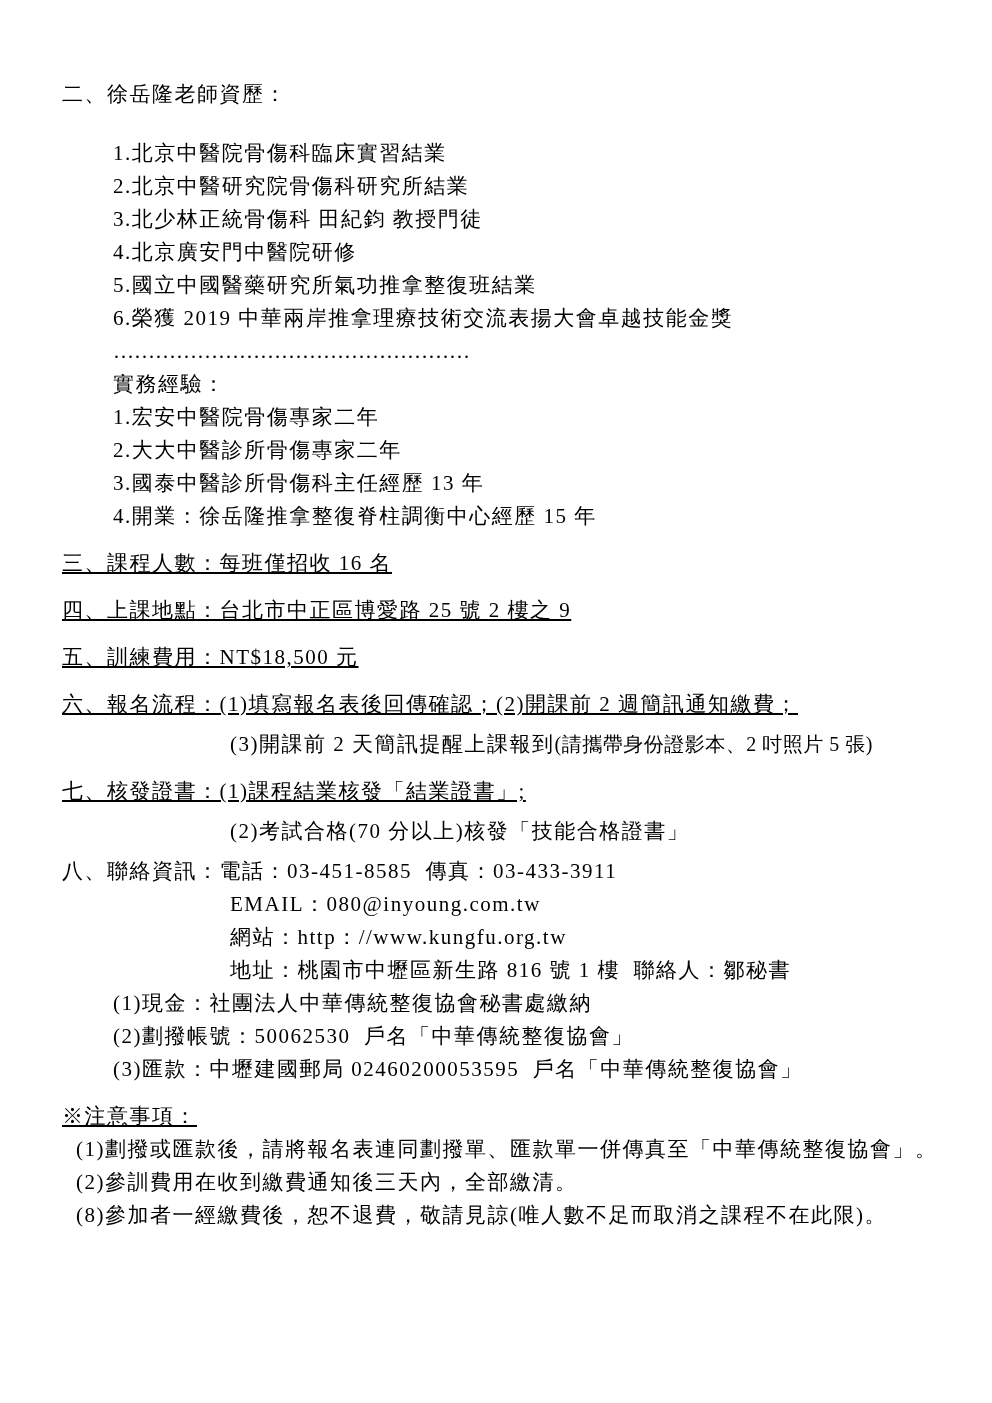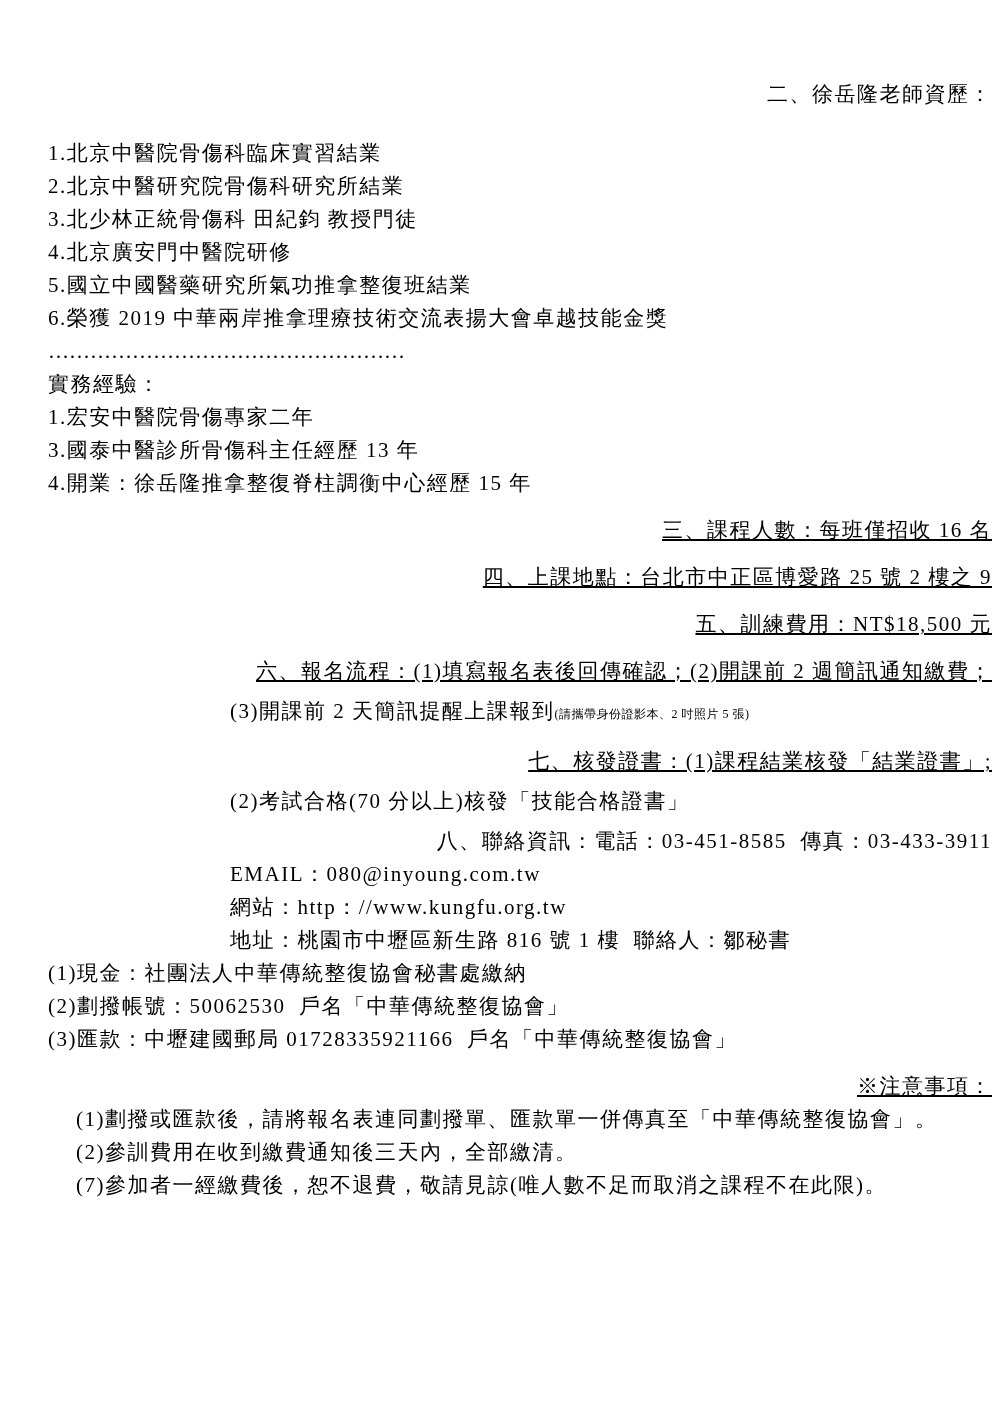--- a/index.html
+++ b/index.html
@@ -12,59 +12,60 @@
     overflow:hidden;
   }
   .doc{position:absolute;top:78px;left:0;right:0;}
   .line{
     font-size:21px;
     line-height:33px;
     letter-spacing:1.5px;
     white-space:pre-wrap;
     color:#000000;
   }
-  .lv0{padding-left:62px;text-align:right;}
-  .lv1{padding-left:48px;}
+  .lv0{padding-left:62px;}
+  .lv1{padding-left:113px;}
   .lv2{padding-left:230px;}
   .lvnote{padding-left:76px;}
   .gap-section{margin-top:14px;text-decoration:underline;}
   .gap-list{margin-top:26px;}
   .gap-half{margin-top:7px;}
   .dots{letter-spacing:0;}
-  .small{font-size:12px;letter-spacing:0.5px;}
+  .small{font-size:20px;letter-spacing:0.5px;}
 </style>
 </head>
 <body>
 
 <div class="page">
   <div class="doc">
       <div class="line lv0"><span>二、徐岳隆老師資歷：</span></div>
       <div class="line lv1 gap-list"><span>1.北京中醫院骨傷科臨床實習結業</span></div>
       <div class="line lv1"><span>2.北京中醫研究院骨傷科研究所結業</span></div>
       <div class="line lv1"><span>3.北少林正統骨傷科 田紀鈞 教授門徒</span></div>
       <div class="line lv1"><span>4.北京廣安門中醫院研修</span></div>
       <div class="line lv1"><span>5.國立中國醫藥研究所氣功推拿整復班結業</span></div>
       <div class="line lv1"><span>6.榮獲 2019 中華兩岸推拿理療技術交流表揚大會卓越技能金獎</span></div>
       <div class="line lv1 dots"><span>……………………………………………</span></div>
       <div class="line lv1"><span>實務經驗：</span></div>
       <div class="line lv1"><span>1.宏安中醫院骨傷專家二年</span></div>
+      <div class="line lv1"><span>2.大大中醫診所骨傷專家二年</span></div>
       <div class="line lv1"><span>3.國泰中醫診所骨傷科主任經歷 13 年</span></div>
       <div class="line lv1"><span>4.開業：徐岳隆推拿整復脊柱調衡中心經歷 15 年</span></div>
       <div class="line lv0 gap-section"><span>三、課程人數：每班僅招收 16 名</span></div>
       <div class="line lv0 gap-section"><span>四、上課地點：台北市中正區博愛路 25 號 2 樓之 9</span></div>
       <div class="line lv0 gap-section"><span>五、訓練費用：NT$18,500 元</span></div>
       <div class="line lv0 gap-section"><span>六、報名流程：(1)填寫報名表後回傳確認；(2)開課前 2 週簡訊通知繳費；</span></div>
       <div class="line lv2 gap-half"><span>(3)開課前 2 天簡訊提醒上課報到</span><span class="small">(請攜帶身份證影本、2 吋照片 5 張)</span></div>
       <div class="line lv0 gap-section"><span>七、核發證書：(1)課程結業核發「結業證書」;</span></div>
       <div class="line lv2 gap-half"><span>(2)考試合格(70 分以上)核發「技能合格證書」</span></div>
       <div class="line lv0 gap-half"><span>八、聯絡資訊：電話：03-451-8585  傳真：03-433-3911</span></div>
       <div class="line lv2"><span>EMAIL：080@inyoung.com.tw</span></div>
       <div class="line lv2"><span>網站：http：//www.kungfu.org.tw</span></div>
       <div class="line lv2"><span>地址：桃園市中壢區新生路 816 號 1 樓  聯絡人：鄒秘書</span></div>
       <div class="line lv1"><span>(1)現金：社團法人中華傳統整復協會秘書處繳納</span></div>
       <div class="line lv1"><span>(2)劃撥帳號：50062530  戶名「中華傳統整復協會」</span></div>
-      <div class="line lv1"><span>(3)匯款：中壢建國郵局 01728335921166  戶名「中華傳統整復協會」</span></div>
+      <div class="line lv1"><span>(3)匯款：中壢建國郵局 02460200053595  戶名「中華傳統整復協會」</span></div>
       <div class="line lv0 gap-section"><span>※注意事項：</span></div>
       <div class="line lvnote"><span>(1)劃撥或匯款後，請將報名表連同劃撥單、匯款單一併傳真至「中華傳統整復協會」。</span></div>
       <div class="line lvnote"><span>(2)參訓費用在收到繳費通知後三天內，全部繳清。</span></div>
-      <div class="line lvnote"><span>(7)參加者一經繳費後，恕不退費，敬請見諒(唯人數不足而取消之課程不在此限)。</span></div>
+      <div class="line lvnote"><span>(8)參加者一經繳費後，恕不退費，敬請見諒(唯人數不足而取消之課程不在此限)。</span></div>
     </div>
 </div>
 
 </body></html>

